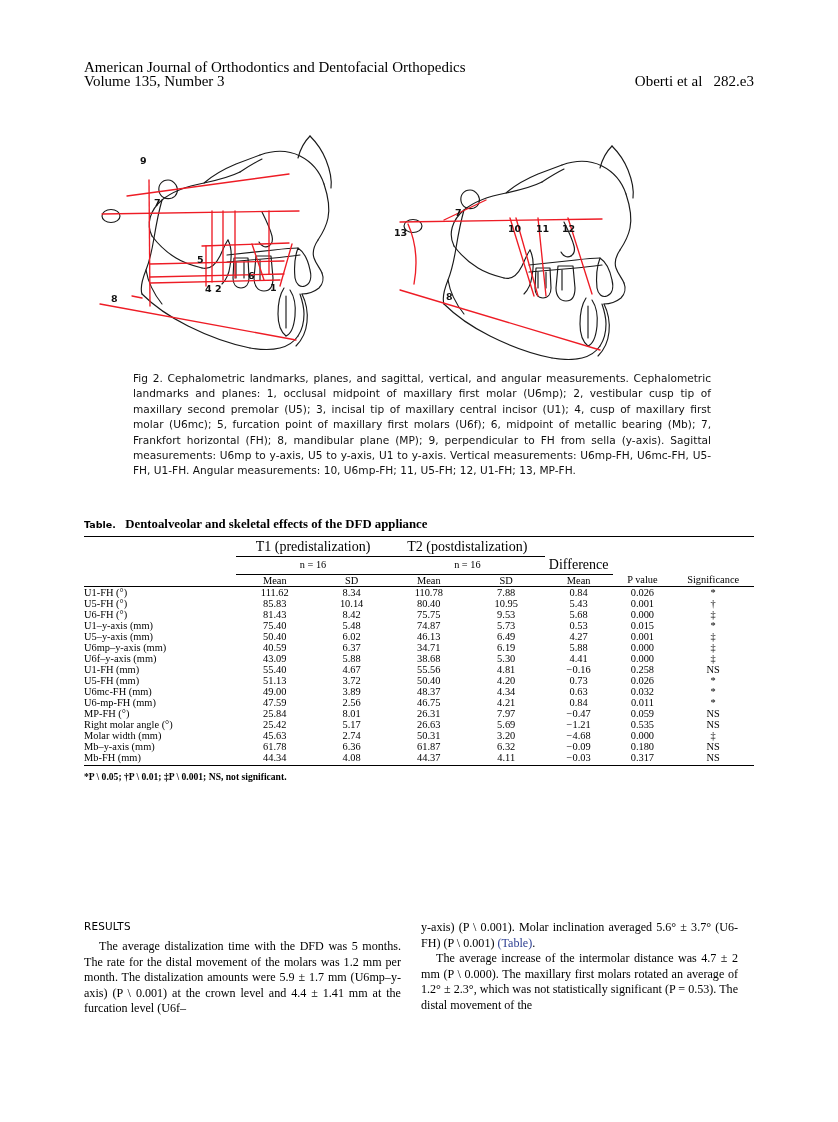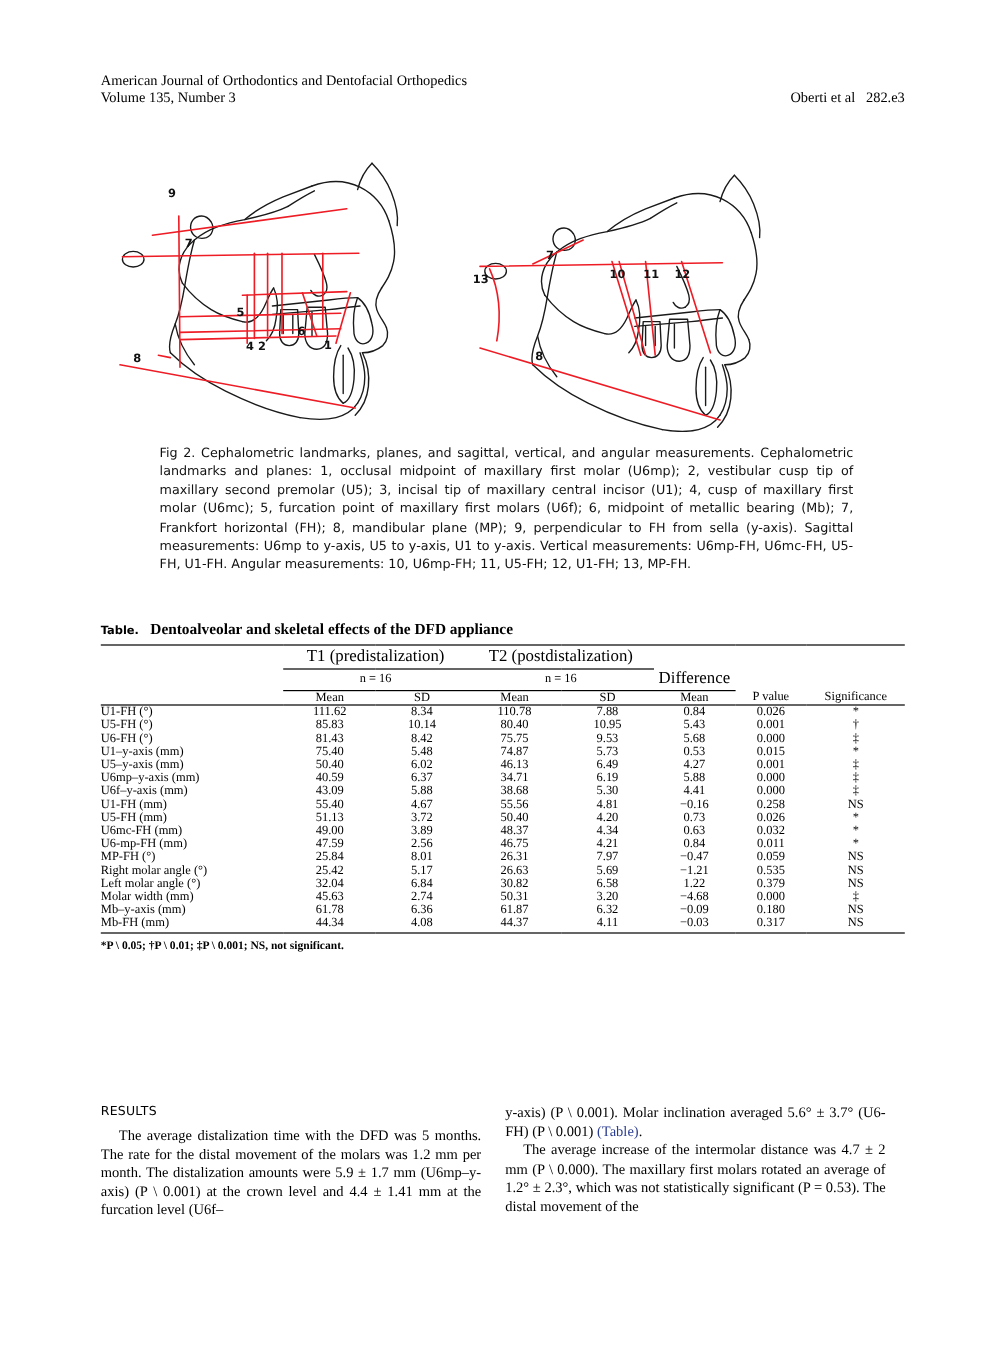--- a/index.html
+++ b/index.html
@@ -18,21 +18,21 @@
 
   
   .runhead {
     position: absolute;
     left: 84px;
     top: 60px;
     width: 670px;
     display: flex;
     justify-content: space-between;
     align-items: flex-start;
-    font-size: 12px;
+    font-size: 15px;
     line-height: 14px;
   }
   .runhead-left { font-family: "Liberation Serif", serif; }
   .runhead-right {
     font-family: "Liberation Serif", serif;
     white-space: pre;
   }
 
   
   .figure-wrap {
@@ -531,30 +531,20 @@
           <td class="rowlabel">Right molar angle (°)</td>
           <td class="num">25.42</td>
           <td class="num">5.17</td>
           <td class="num">26.63</td>
           <td class="num">5.69</td>
           <td class="num">−1.21</td>
           <td class="num">0.535</td>
           <td class="sig">NS</td>
         </tr>
         <tr>
-          <td class="rowlabel">Left molar angle (°)</td>
-          <td class="num">32.04</td>
-          <td class="num">6.84</td>
-          <td class="num">30.82</td>
-          <td class="num">6.58</td>
-          <td class="num">1.22</td>
-          <td class="num">0.379</td>
-          <td class="sig">NS</td>
-        </tr>
-        <tr>
           <td class="rowlabel">Molar width (mm)</td>
           <td class="num">45.63</td>
           <td class="num">2.74</td>
           <td class="num">50.31</td>
           <td class="num">3.20</td>
           <td class="num">−4.68</td>
           <td class="num">0.000</td>
           <td class="sig">‡</td>
         </tr>
         <tr>

